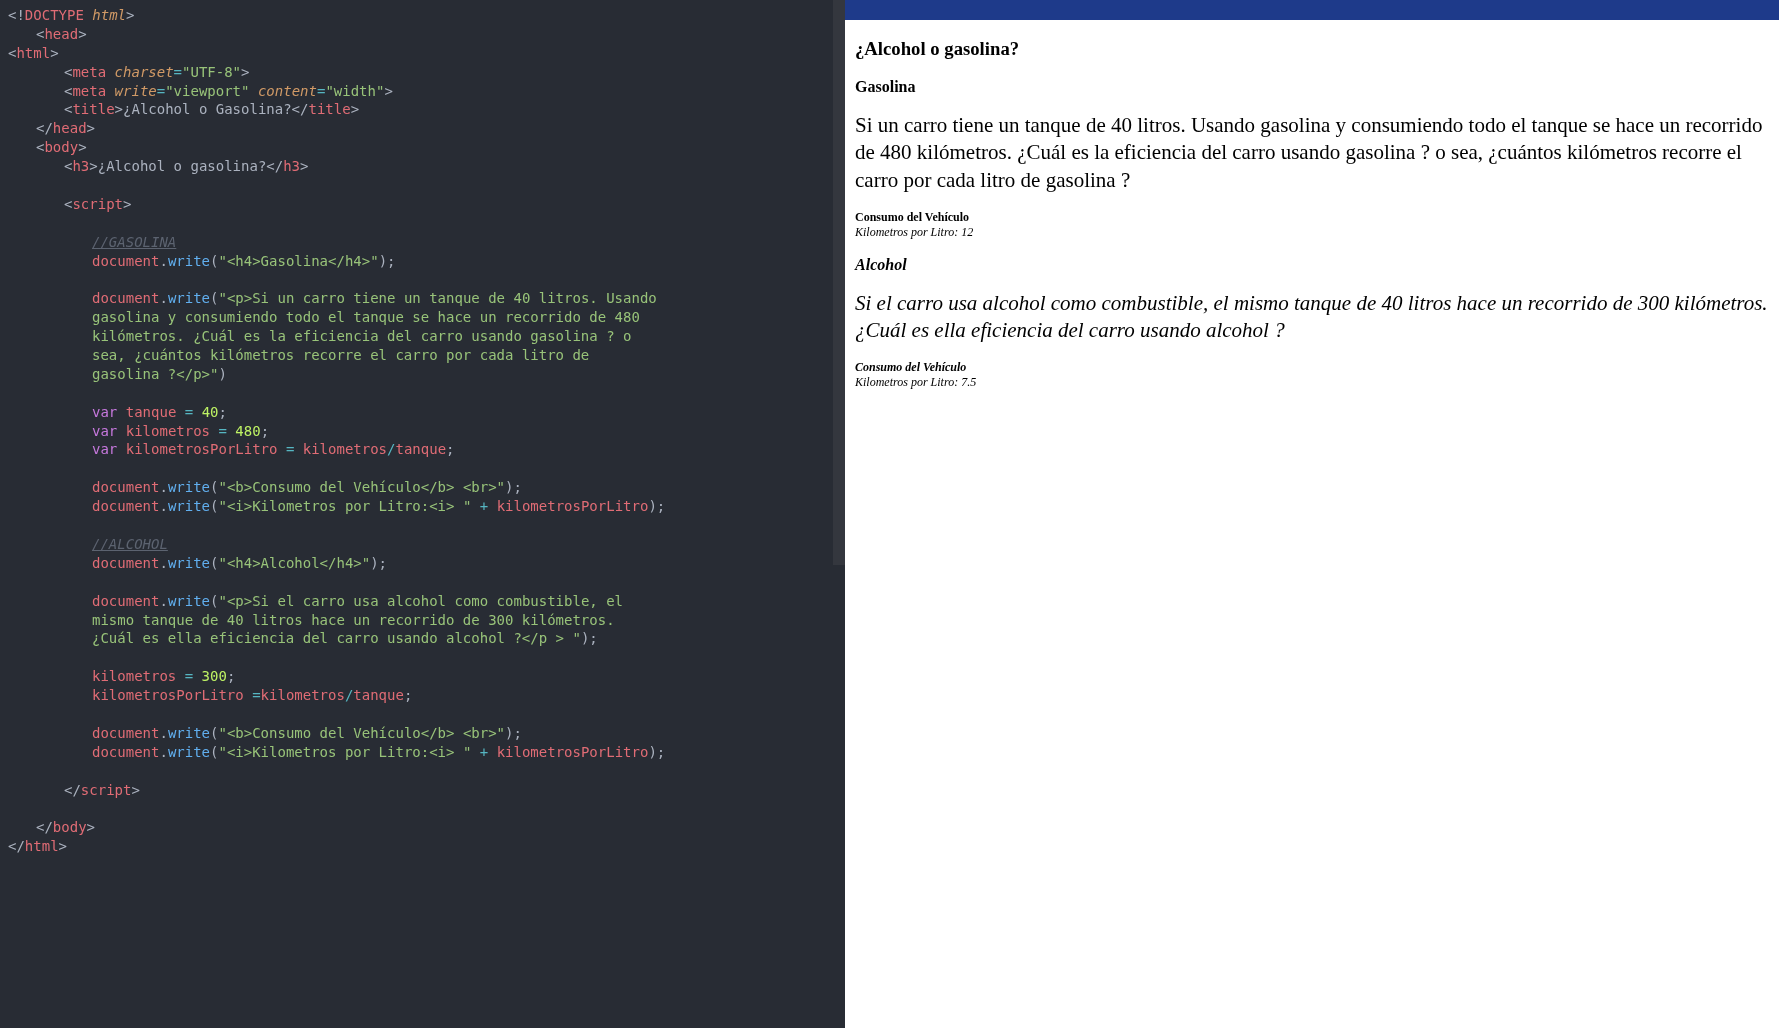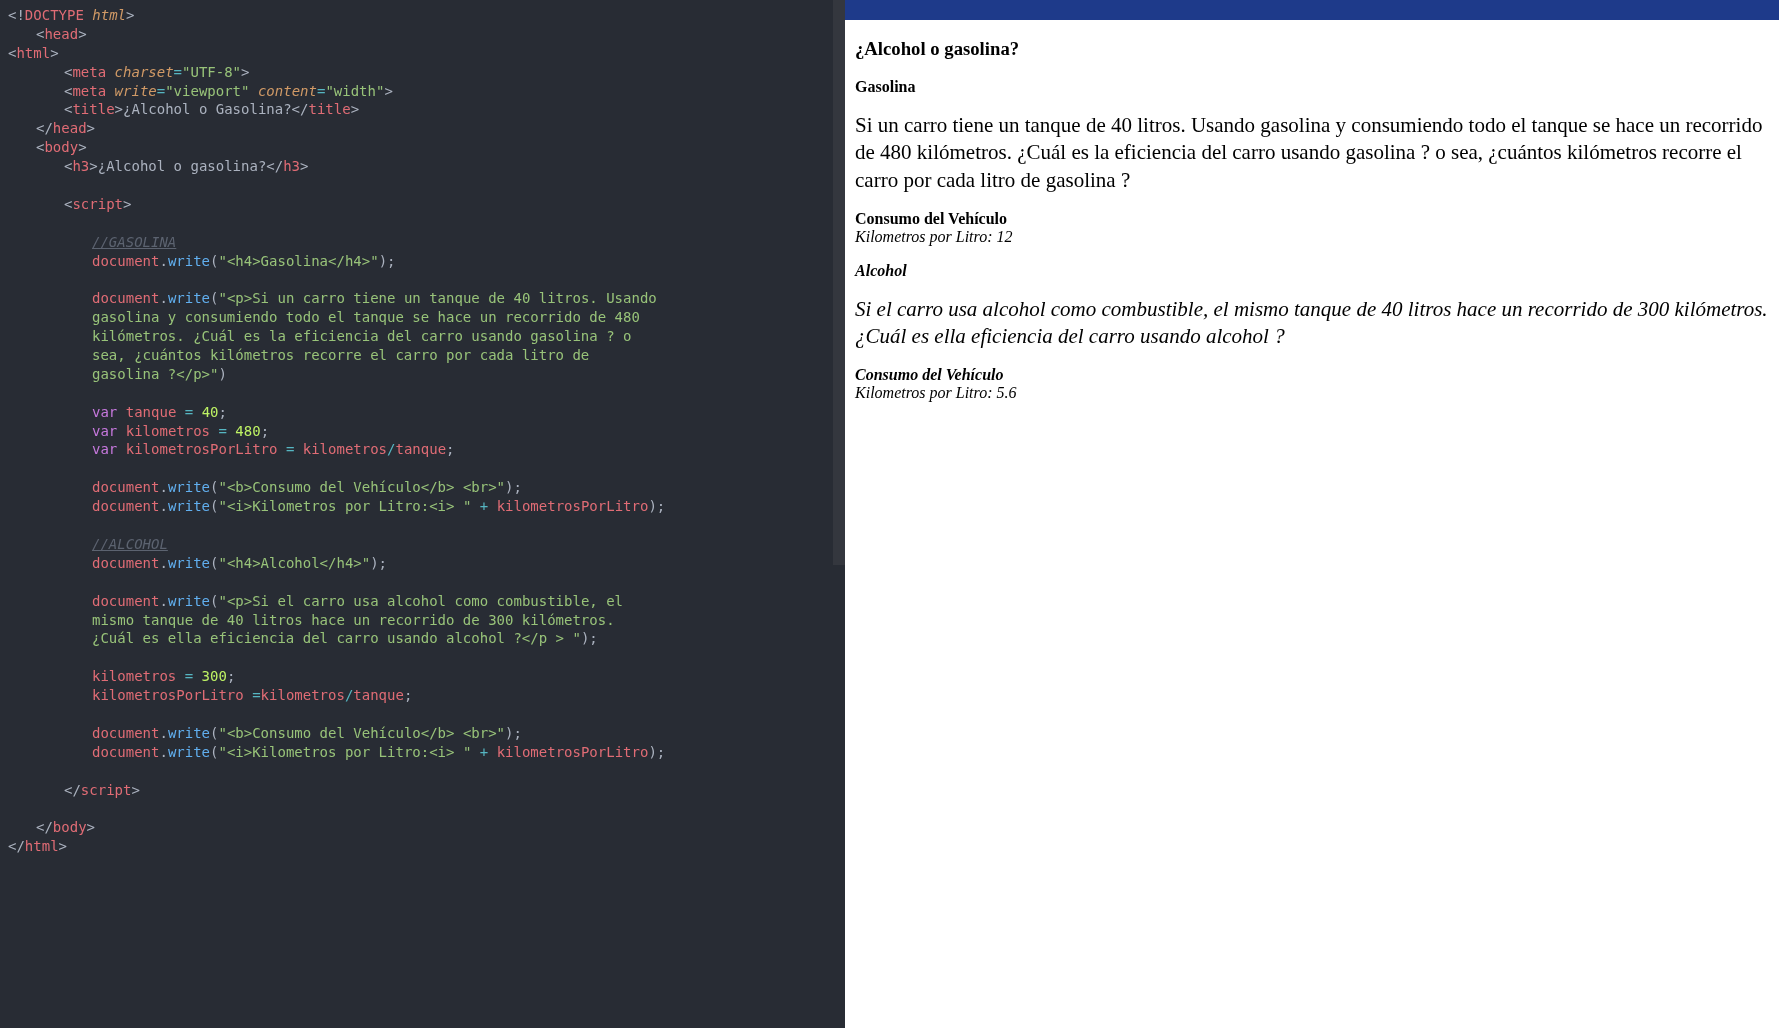--- a/index.html
+++ b/index.html
@@ -54,21 +54,21 @@
     }
     .preview-content p {
       font-size: 21px;
       margin-bottom: 16px;
       line-height: 1.3;
     }
     .preview-content p.alc {
       font-style: italic;
     }
     .preview-content .consumo {
-      font-size: 16px;
+      font-size: 12px;
       margin-bottom: 16px;
     }
     .preview-content .consumo b {
       font-weight: bold;
     }
     .preview-content .consumo i {
       font-style: italic;
     }
     .preview-content .consumo.alc i {
       font-style: italic;
@@ -212,16 +212,16 @@
       <b>Consumo del Vehículo</b><br>
       <i>Kilometros por Litro: 12</i>
     </div>
 
     <h4 class="alc">Alcohol</h4>
 
     <p class="alc">Si el carro usa alcohol como combustible, el mismo tanque de 40 litros hace un recorrido de 300 kilómetros. ¿Cuál es ella eficiencia del carro usando alcohol ?</p>
 
     <div class="consumo alc">
       <b>Consumo del Vehículo</b><br>
-      <i>Kilometros por Litro: 5.6</i>
+      <i>Kilometros por Litro: 7.5</i>
     </div>
   </div>
 </div>
 
 </body></html>

